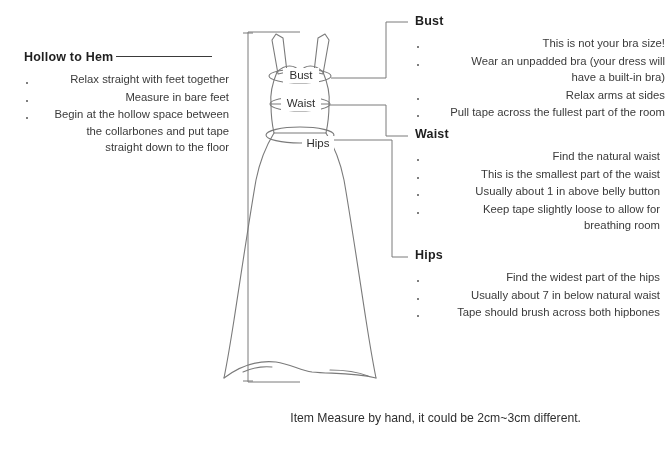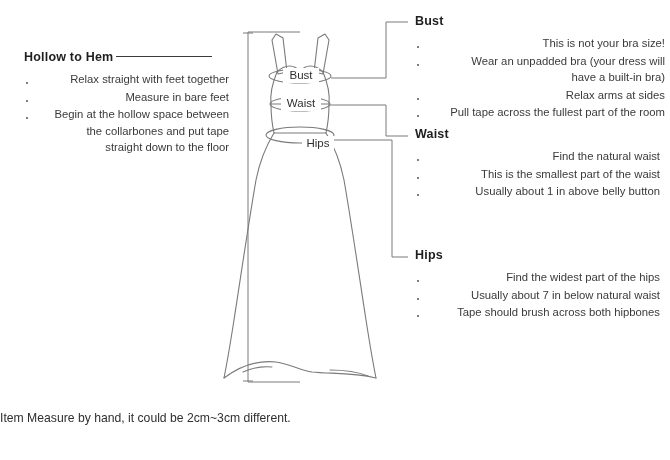--- a/index.html
+++ b/index.html
@@ -71,21 +71,21 @@
   .label-text {
     font-size: 11.5px;
     fill: #2f2f2f;
     font-family: "Liberation Sans", sans-serif;
   }
   .footer {
     position: absolute;
     left: 0;
     top: 411px;
     width: 581px;
-    text-align: left;
+    text-align: right;
     font-size: 12.2px;
     color: #2f2f2f;
   }
   .hollow-rule {
     position: absolute;
     left: 116px;
     top: 56px;
     width: 96px;
     height: 1px;
     background: #3a3a3a;
@@ -168,20 +168,22 @@
       <li>Pull tape across the fullest part of the room</li>
     </ul>
   </div>
 
   <div class="panel" id="panel-waist">
     <p class="panel-title">Waist</p>
     <ul class="bullets">
       <li>Find the natural waist</li>
       <li>This is the smallest part of the waist</li>
       <li>Usually about 1 in above belly button</li>
+      <li>Keep tape slightly loose to allow for
+breathing room</li>
     </ul>
   </div>
 
   <div class="panel" id="panel-hips">
     <p class="panel-title">Hips</p>
     <ul class="bullets">
       <li>Find the widest part of the hips</li>
       <li>Usually about 7 in below natural waist</li>
       <li>Tape should brush across both hipbones</li>
     </ul>

